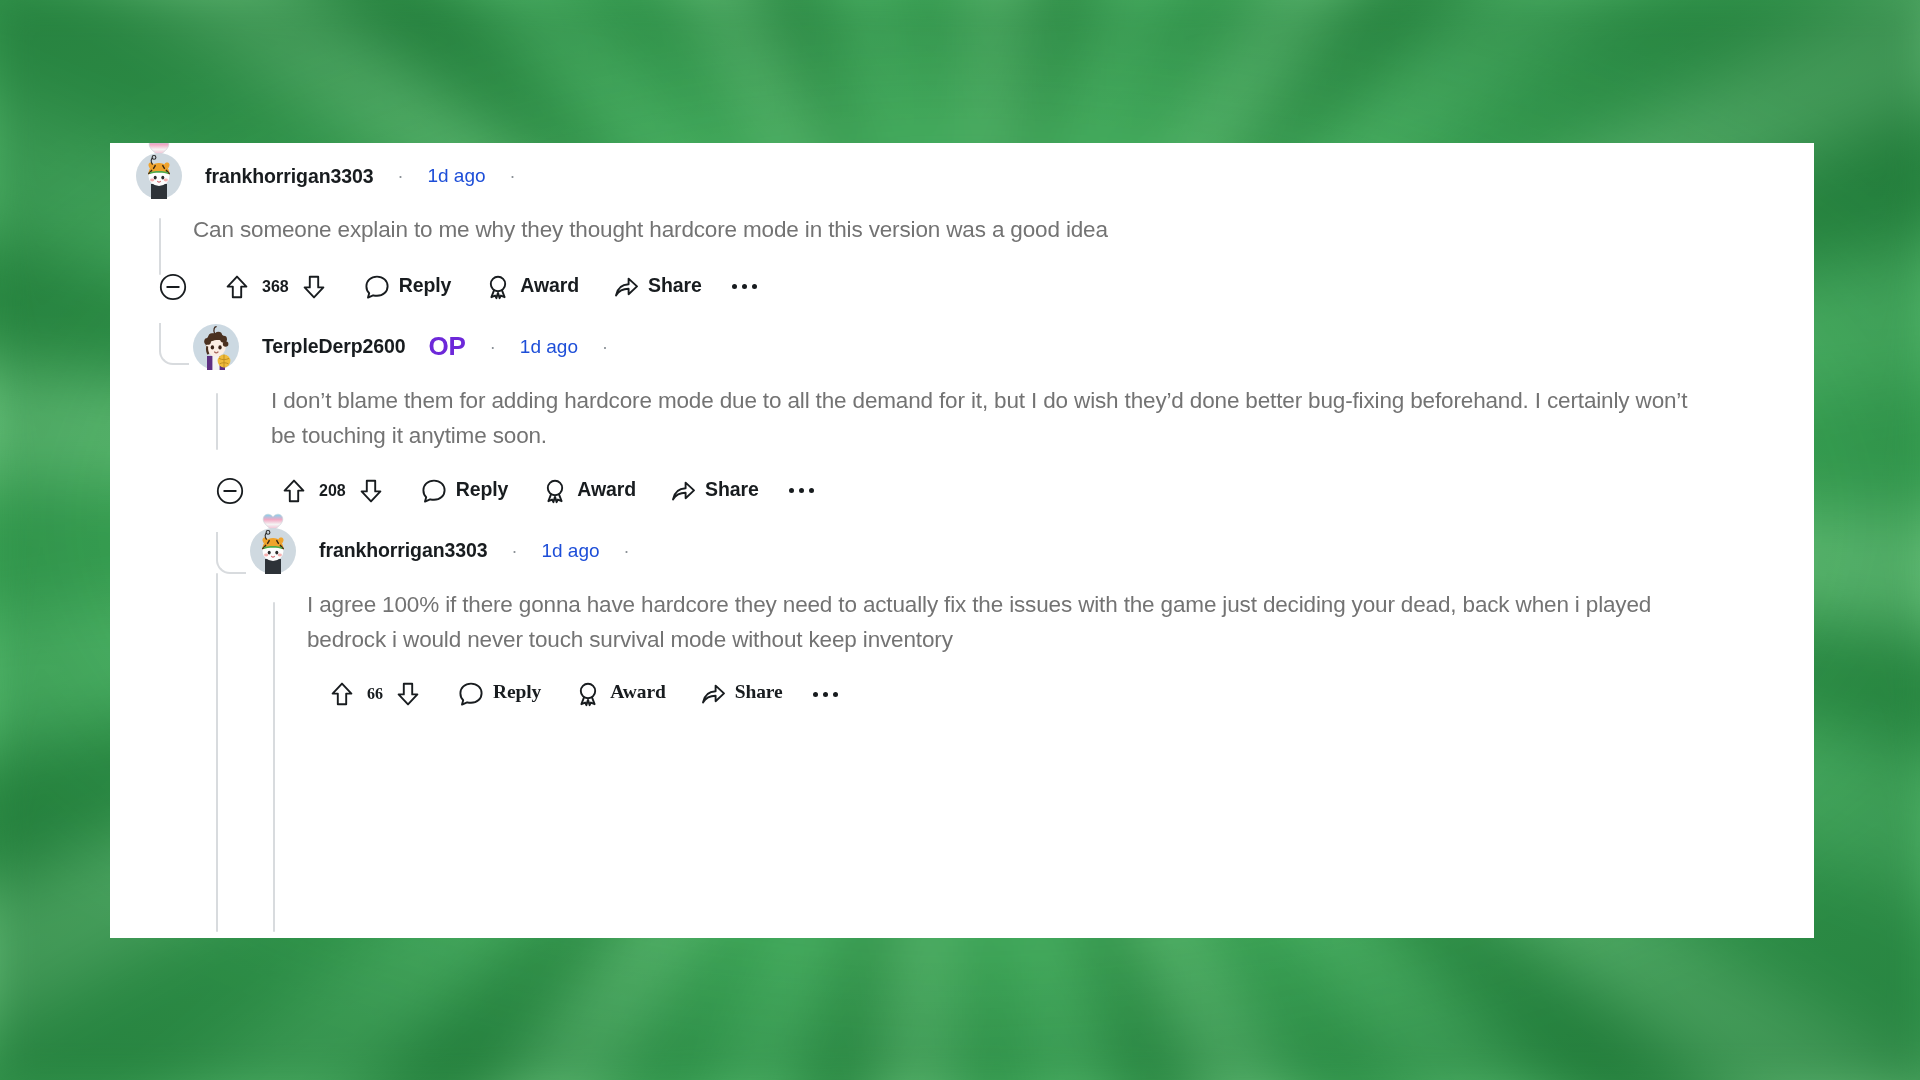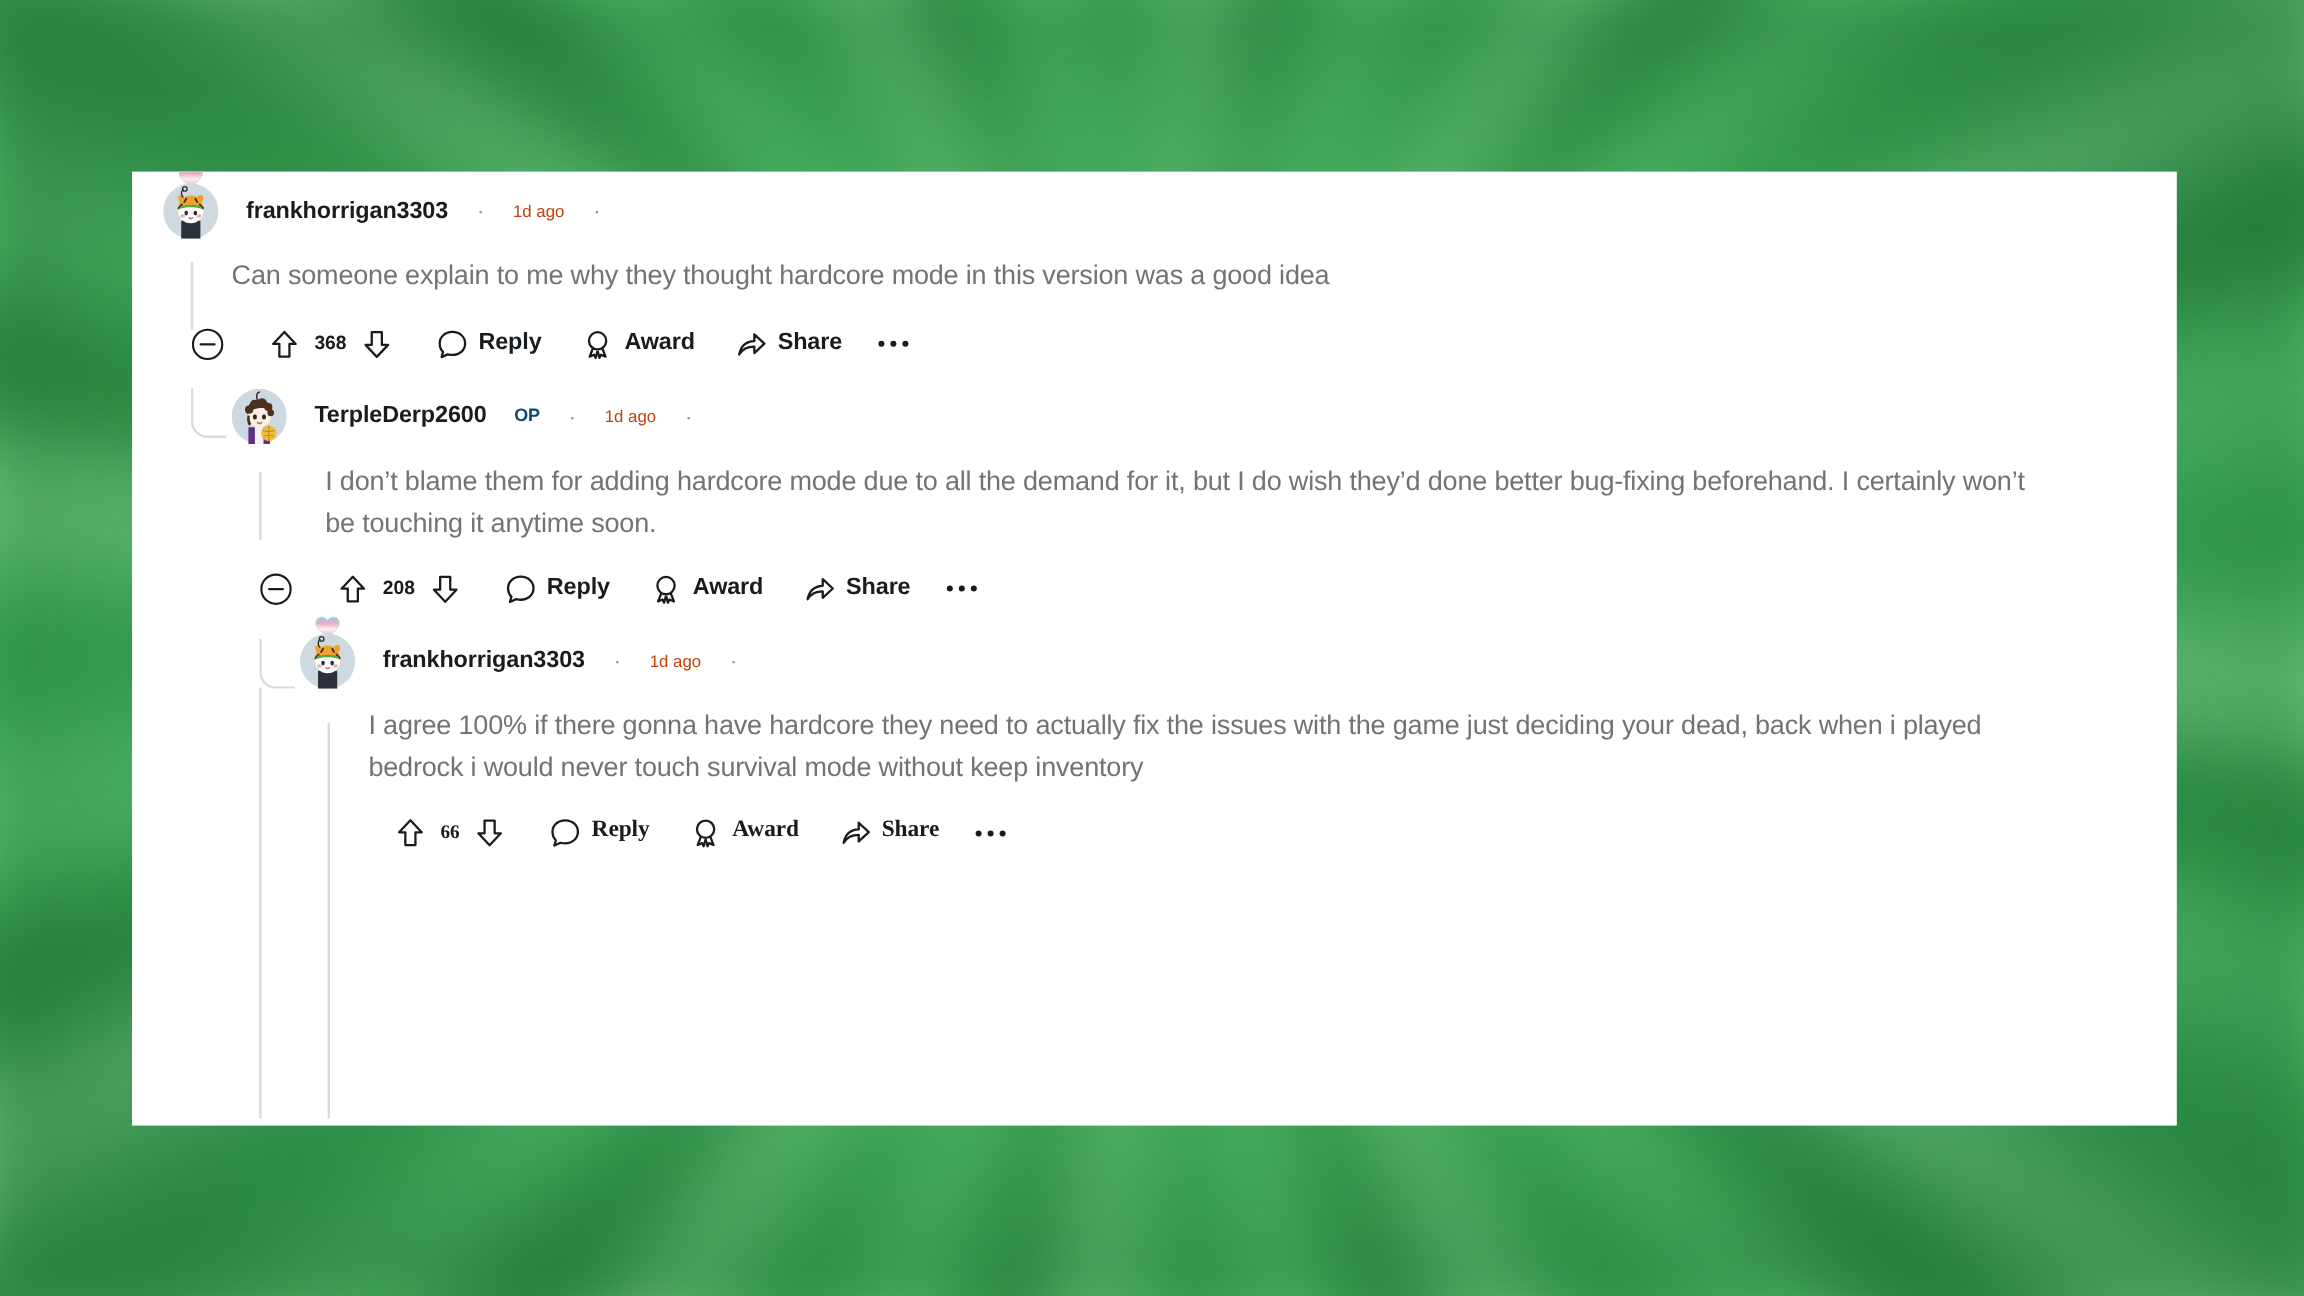--- a/index.html
+++ b/index.html
@@ -103,34 +103,34 @@
   .avatar svg { display: block; }
 
   .uname {
     font-size: 19.5px;
     font-weight: 700;
     color: #181c1f;
     letter-spacing: -0.1px;
     white-space: nowrap;
   }
   .opbadge {
-    font-size: 15px;
+    font-size: 26px;
     font-weight: 700;
-    color: #0c4a6e;
+    color: #6d28d9;
     letter-spacing: -0.1px;
   }
   .dot {
     font-size: 18px;
     color: #8b9197;
     line-height: 1;
     padding: 0 1px;
   }
   .ts {
-    font-size: 14px;
-    color: #c2410c;
+    font-size: 19px;
+    color: #1d4ed8;
     white-space: nowrap;
   }
 
   
   .cbody {
     font-size: 22.5px;
     line-height: 1.55;
     color: #737373;
     letter-spacing: -0.15px;
   }

